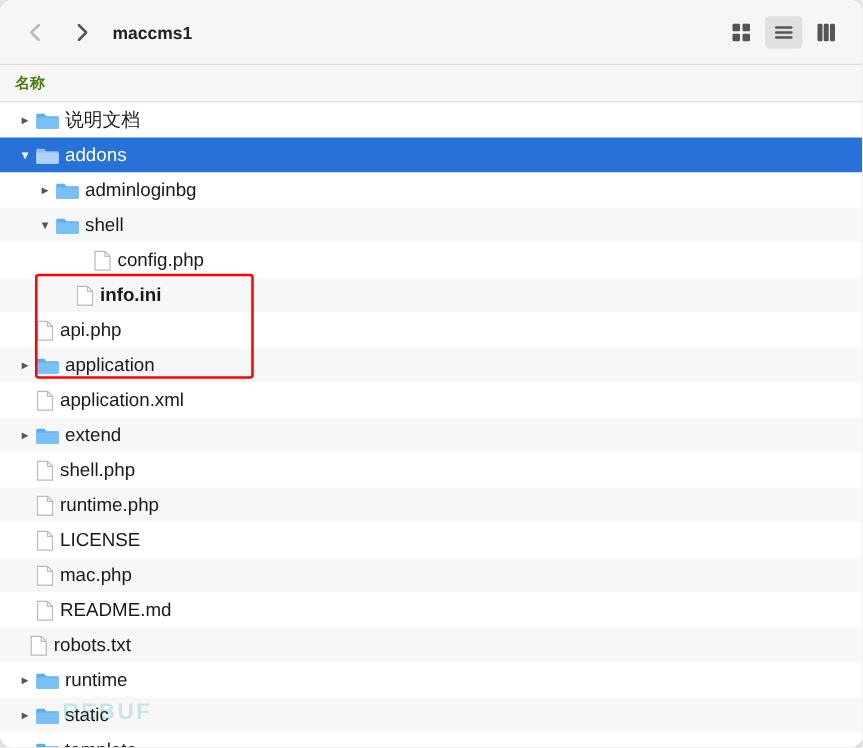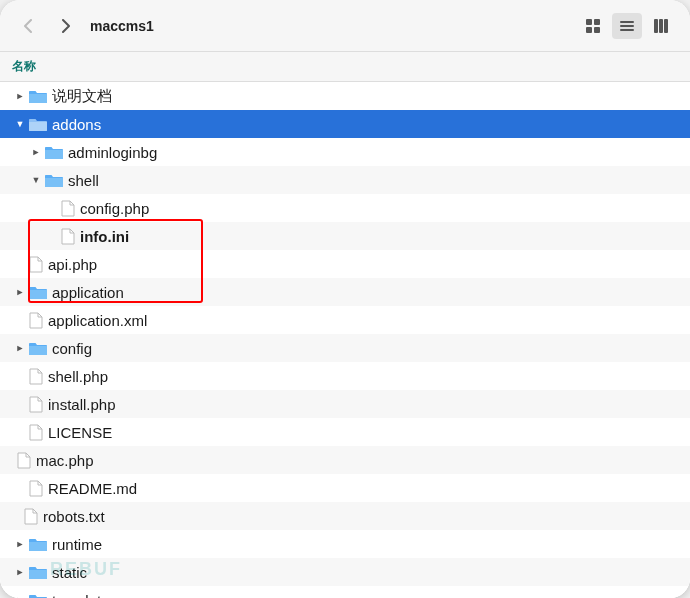--- a/index.html
+++ b/index.html
@@ -8,21 +8,21 @@
       background: #f0f0f0;
       width: 690px;
       height: 598px;
       overflow: hidden;
     }
 
     .window {
       width: 690px;
       height: 598px;
       background: #fff;
-      border-radius: 20px;
+      border-radius: 10px;
       overflow: hidden;
       display: flex;
       flex-direction: column;
       box-shadow: 0 2px 10px rgba(0,0,0,0.2);
     }
 
     
     .titlebar {
       height: 52px;
       background: #f6f6f6;
@@ -83,21 +83,21 @@
       border-bottom: 1px solid #ddd;
       display: flex;
       align-items: center;
       padding: 0 12px;
       flex-shrink: 0;
     }
 
     .col-header-text {
       font-size: 12px;
       font-weight: 600;
-      color: #0f766e;
+      color: #4d7c0f;
     }
 
     
     .file-list {
       flex: 1;
       overflow-y: auto;
       background: #fff;
     }
 
     .file-item {
@@ -252,21 +252,21 @@
         <div class="file-item" style="padding-left: 28px;">
           <span class="toggle-icon" style="font-size: 9px;">▼</span>
           <span style="width: 20px; height: 16px; display: flex; align-items: center; justify-content: center; margin-right: 4px; flex-shrink: 0;">
             <svg width="20" height="15" viewBox="0 0 20 15" fill="none">
       <path d="M1 3C1 2.44772 1.44772 2 2 2H7.5L9 4H18C18.5523 4 19 4.44772 19 5V13C19 13.5523 18.5523 14 18 14H2C1.44772 14 1 13.5523 1 13V3Z" fill="#5baef5"></path>
       <path d="M1 5H19V13C19 13.5523 18.5523 14 18 14H2C1.44772 14 1 13.5523 1 13V5Z" fill="#79c0f7"></path>
     </svg>
           </span>
           <span class="item-label">shell</span>
         </div>
-        <div class="file-item" style="padding-left: 44px;">
+        <div class="file-item" style="padding-left: 58px;">
           <span class="toggle-icon"></span>
           <span style="width: 16px; height: 18px; display: flex; align-items: center; justify-content: center; margin-right: 4px; flex-shrink: 0;">
             <svg width="14" height="17" viewBox="0 0 14 17" fill="none">
       <path d="M1 1H9L13 5V16H1V1Z" fill="white" stroke="#bbb" stroke-width="1"></path>
       <path d="M9 1V5H13" fill="none" stroke="#bbb" stroke-width="1"></path>
     </svg>
           </span>
           <span class="item-label">config.php</span>
         </div>
         <div class="file-item" style="padding-left: 44px; font-weight: bold;">
@@ -310,53 +310,53 @@
           <span class="item-label">application.xml</span>
         </div>
         <div class="file-item" style="padding-left: 12px;">
           <span class="toggle-icon" style="font-size: 9px;">►</span>
           <span style="width: 20px; height: 16px; display: flex; align-items: center; justify-content: center; margin-right: 4px; flex-shrink: 0;">
             <svg width="20" height="15" viewBox="0 0 20 15" fill="none">
       <path d="M1 3C1 2.44772 1.44772 2 2 2H7.5L9 4H18C18.5523 4 19 4.44772 19 5V13C19 13.5523 18.5523 14 18 14H2C1.44772 14 1 13.5523 1 13V3Z" fill="#5baef5"></path>
       <path d="M1 5H19V13C19 13.5523 18.5523 14 18 14H2C1.44772 14 1 13.5523 1 13V5Z" fill="#79c0f7"></path>
     </svg>
           </span>
-          <span class="item-label">config</span>
+          <span class="item-label">extend</span>
         </div>
         <div class="file-item" style="padding-left: 12px;">
           <span class="toggle-icon"></span>
           <span style="width: 16px; height: 18px; display: flex; align-items: center; justify-content: center; margin-right: 4px; flex-shrink: 0;">
             <svg width="14" height="17" viewBox="0 0 14 17" fill="none">
       <path d="M1 1H9L13 5V16H1V1Z" fill="white" stroke="#bbb" stroke-width="1"></path>
       <path d="M9 1V5H13" fill="none" stroke="#bbb" stroke-width="1"></path>
     </svg>
           </span>
           <span class="item-label">shell.php</span>
         </div>
         <div class="file-item" style="padding-left: 12px;">
           <span class="toggle-icon"></span>
           <span style="width: 16px; height: 18px; display: flex; align-items: center; justify-content: center; margin-right: 4px; flex-shrink: 0;">
             <svg width="14" height="17" viewBox="0 0 14 17" fill="none">
       <path d="M1 1H9L13 5V16H1V1Z" fill="white" stroke="#bbb" stroke-width="1"></path>
       <path d="M9 1V5H13" fill="none" stroke="#bbb" stroke-width="1"></path>
     </svg>
           </span>
-          <span class="item-label">install.php</span>
+          <span class="item-label">runtime.php</span>
         </div>
         <div class="file-item" style="padding-left: 12px;">
           <span class="toggle-icon"></span>
           <span style="width: 16px; height: 18px; display: flex; align-items: center; justify-content: center; margin-right: 4px; flex-shrink: 0;">
             <svg width="14" height="17" viewBox="0 0 14 17" fill="none">
       <path d="M1 1H9L13 5V16H1V1Z" fill="white" stroke="#bbb" stroke-width="1"></path>
       <path d="M9 1V5H13" fill="none" stroke="#bbb" stroke-width="1"></path>
     </svg>
           </span>
           <span class="item-label">LICENSE</span>
         </div>
-        <div class="file-item" style="padding-left: 0;">
+        <div class="file-item" style="padding-left: 12px;">
           <span class="toggle-icon"></span>
           <span style="width: 16px; height: 18px; display: flex; align-items: center; justify-content: center; margin-right: 4px; flex-shrink: 0;">
             <svg width="14" height="17" viewBox="0 0 14 17" fill="none">
       <path d="M1 1H9L13 5V16H1V1Z" fill="white" stroke="#bbb" stroke-width="1"></path>
       <path d="M9 1V5H13" fill="none" stroke="#bbb" stroke-width="1"></path>
     </svg>
           </span>
           <span class="item-label">mac.php</span>
         </div>
         <div class="file-item" style="padding-left: 12px;">

